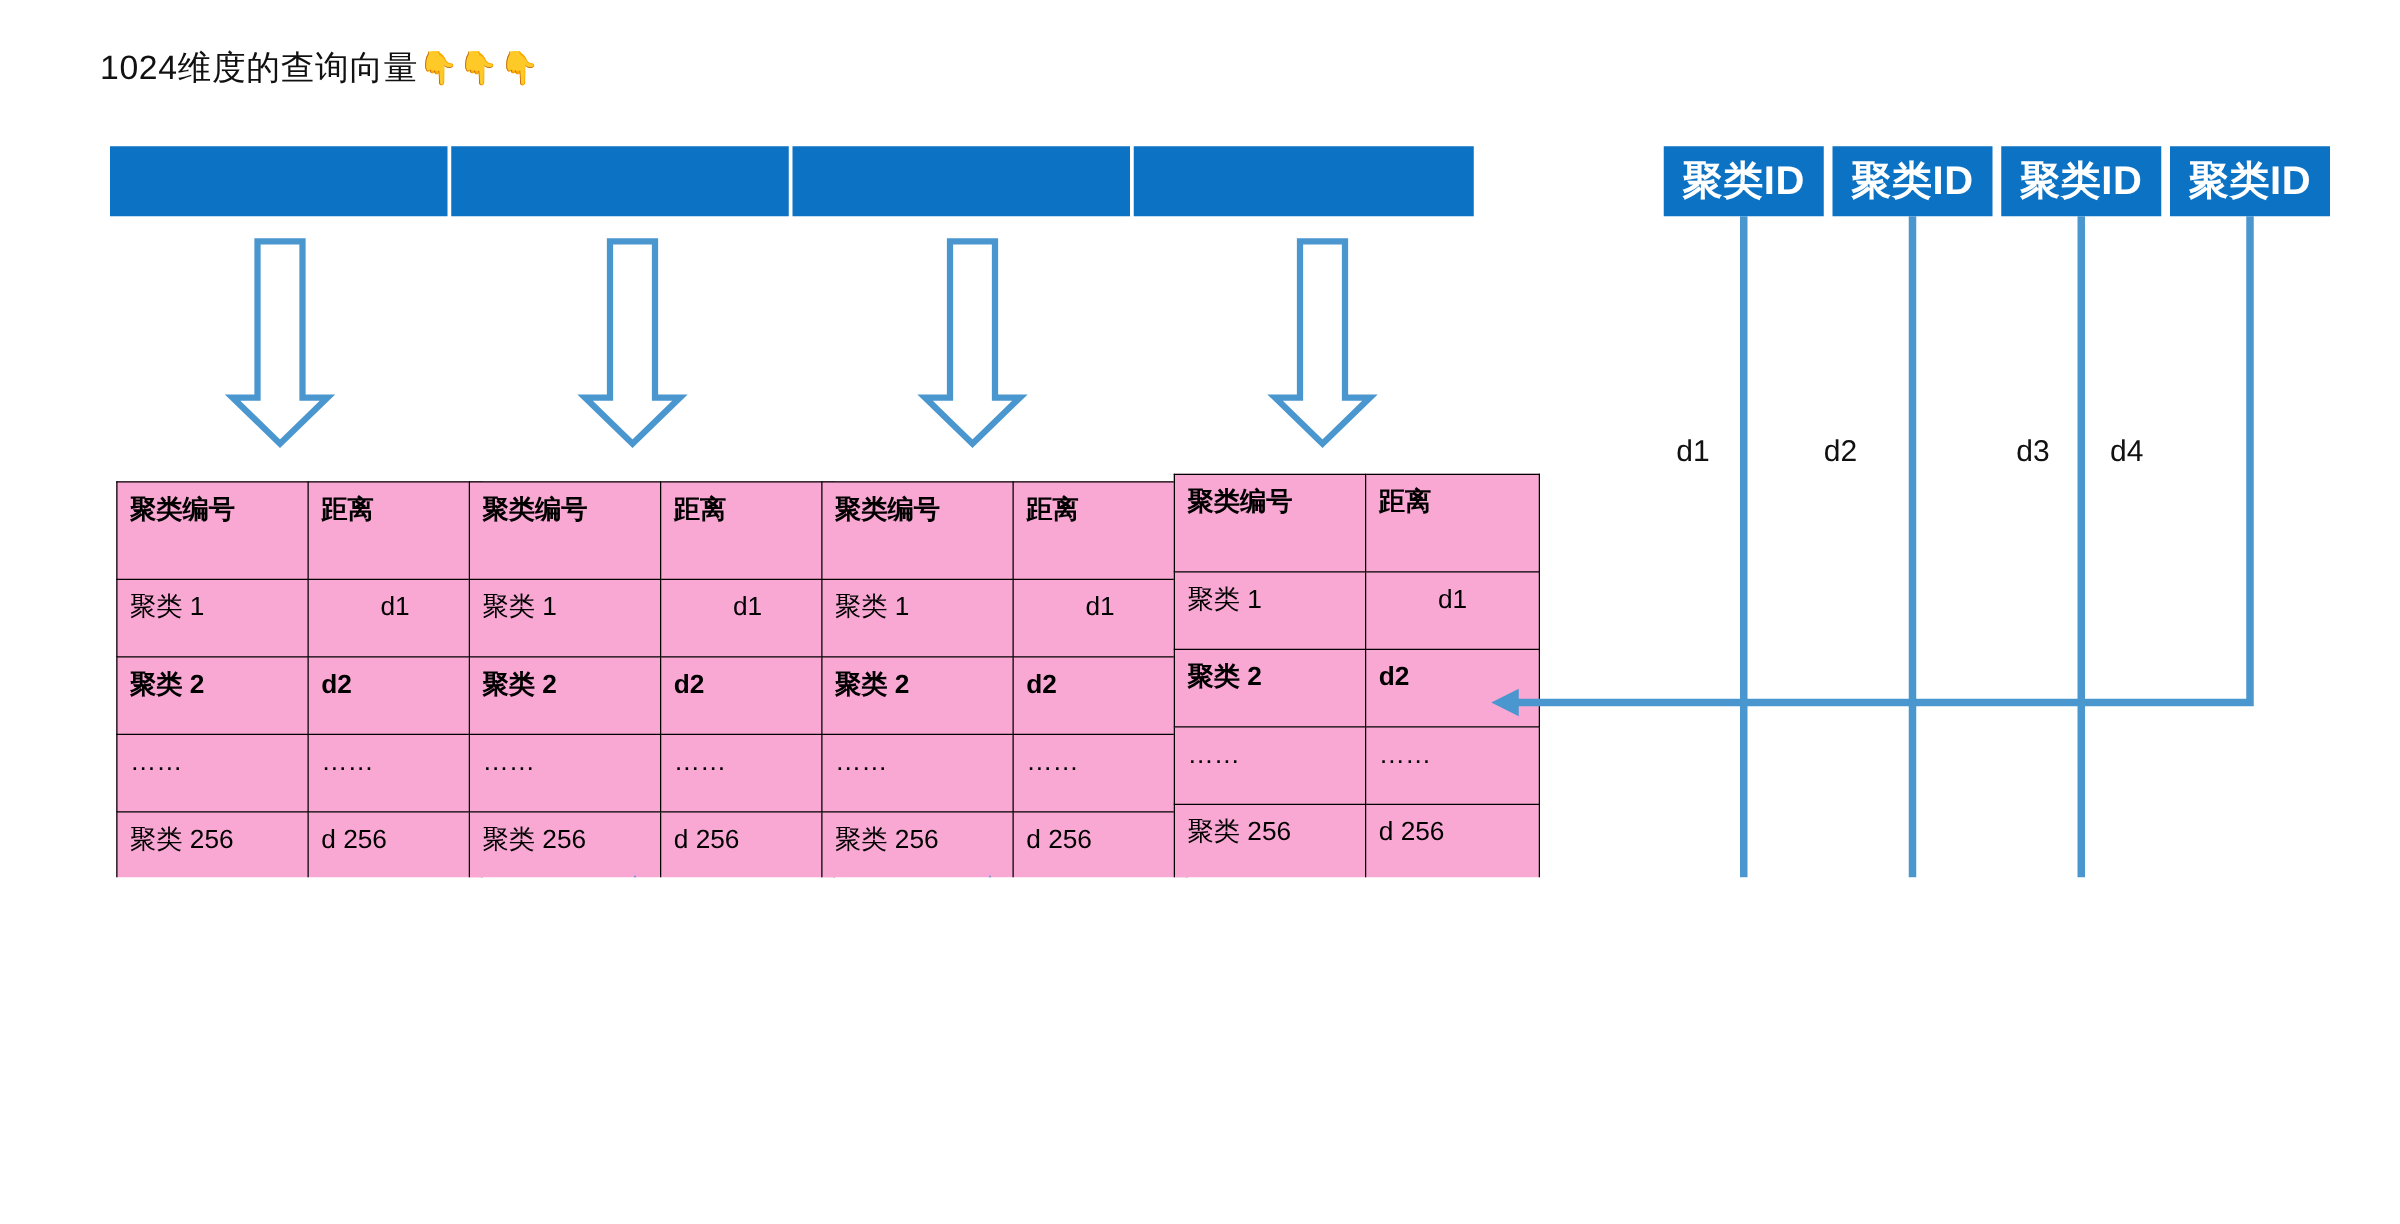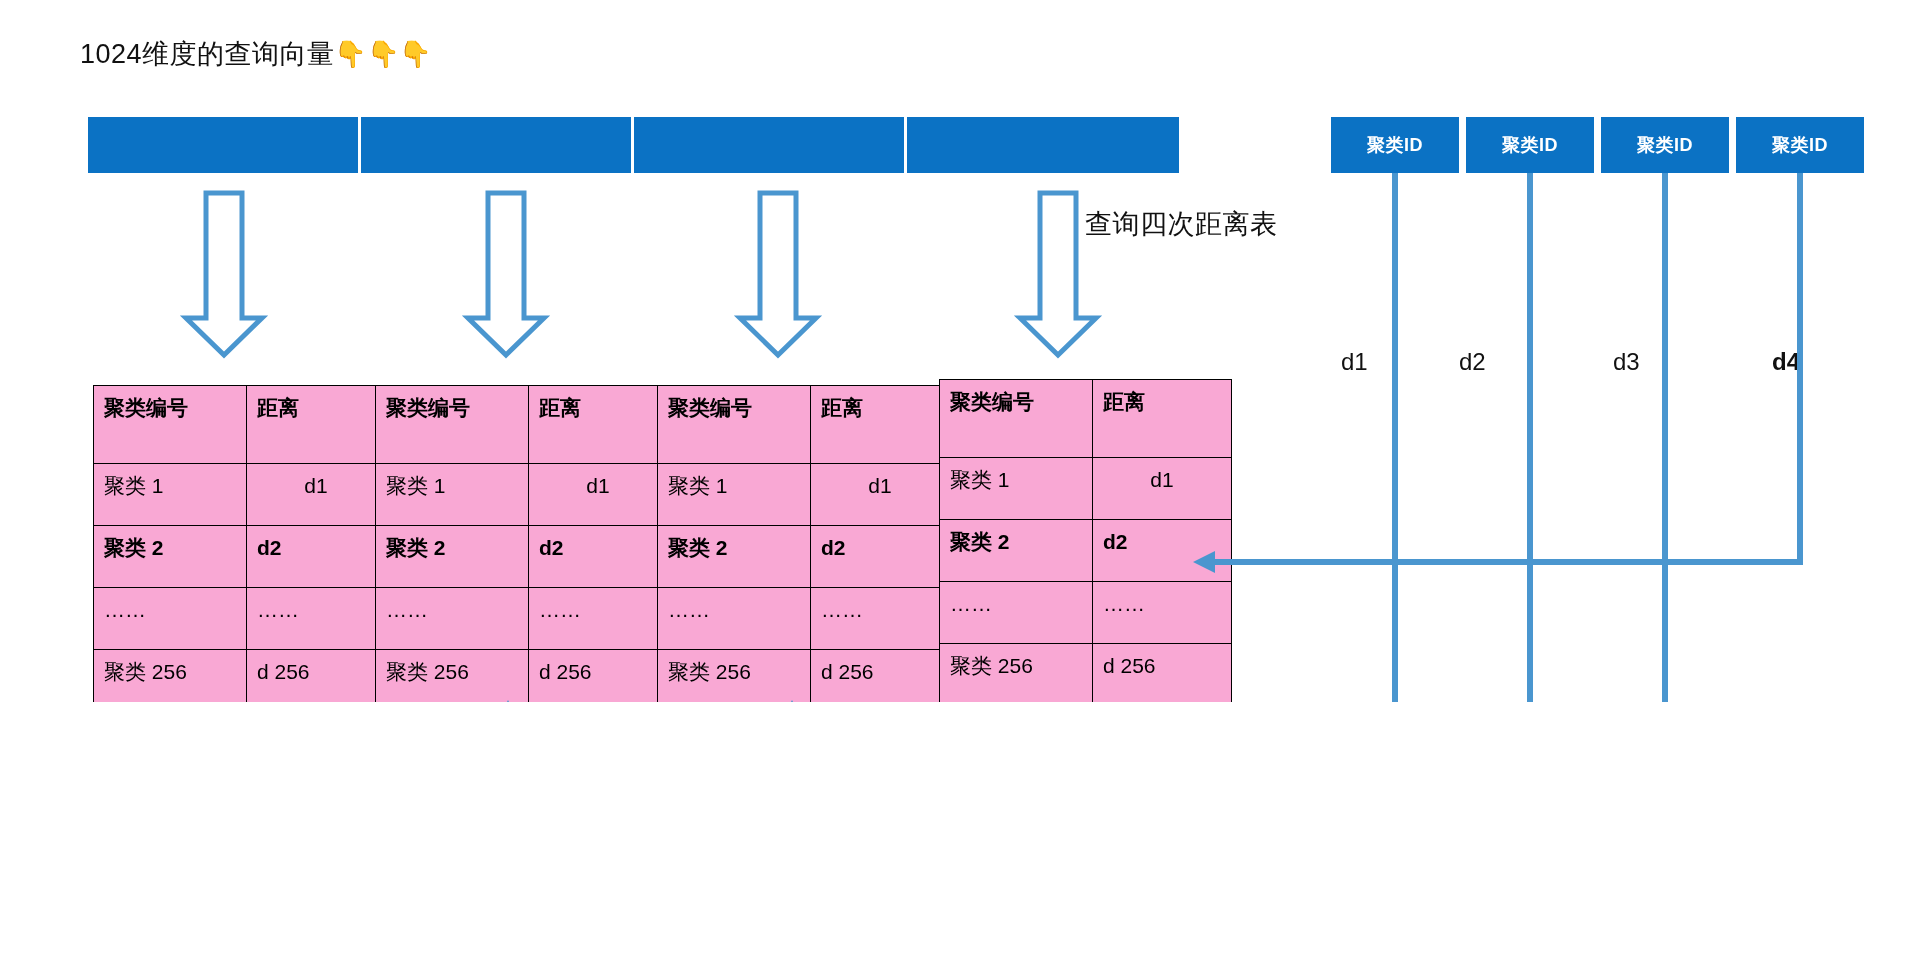--- a/index.html
+++ b/index.html
@@ -37,21 +37,21 @@
   .qbar-seg {
     background: #0B72C4;
     height: 56px;
   }
 
   
   .cid-box {
     background: #0B72C4;
     color: #ffffff;
     font-weight: bold;
-    font-size: 18px;
+    font-size: 32px;
     display: flex;
     align-items: center;
     justify-content: center;
     height: 56px;
     letter-spacing: 0.5px;
   }
 
   
   .dtable {
     border-collapse: collapse;
@@ -121,27 +121,26 @@
   <div class="abs qbar-seg" style="left:361px; top:117px; width:270px;"></div>
   <div class="abs qbar-seg" style="left:634px; top:117px; width:270px;"></div>
   <div class="abs qbar-seg" style="left:907px; top:117px; width:272px;"></div>
 
   <div class="abs cid-box" style="left:1331px; top:117px; width:128px;">聚类ID</div>
   <div class="abs cid-box" style="left:1466px; top:117px; width:128px;">聚类ID</div>
   <div class="abs cid-box" style="left:1601px; top:117px; width:128px;">聚类ID</div>
   <div class="abs cid-box" style="left:1736px; top:117px; width:128px;">聚类ID</div>
 
   <div class="abs heading" style="left:1085px; top:207px; line-height:1.32;">
-    <div>查询四次距离表</div>
   </div>
 
   <div class="abs dlabel" style="left:1341px; top:348px;">d1</div>
   <div class="abs dlabel" style="left:1459px; top:348px;">d2</div>
   <div class="abs dlabel" style="left:1613px; top:348px;">d3</div>
-  <div class="abs dlabel" style="left:1772px; top:348px;font-weight:bold;">d4</div>
+  <div class="abs dlabel" style="left:1688px; top:348px;">d4</div>
 
   <table class="dtable abs" style="left:93px; top:385px;">
     <tbody>
         <tr class="hdr">
       <td class="colA">聚类编号</td>
       <td class="colB">距离</td>
     </tr>
     <tr class="r1">
       <td>聚类 1</td>
       <td class="ctr">d1</td>

